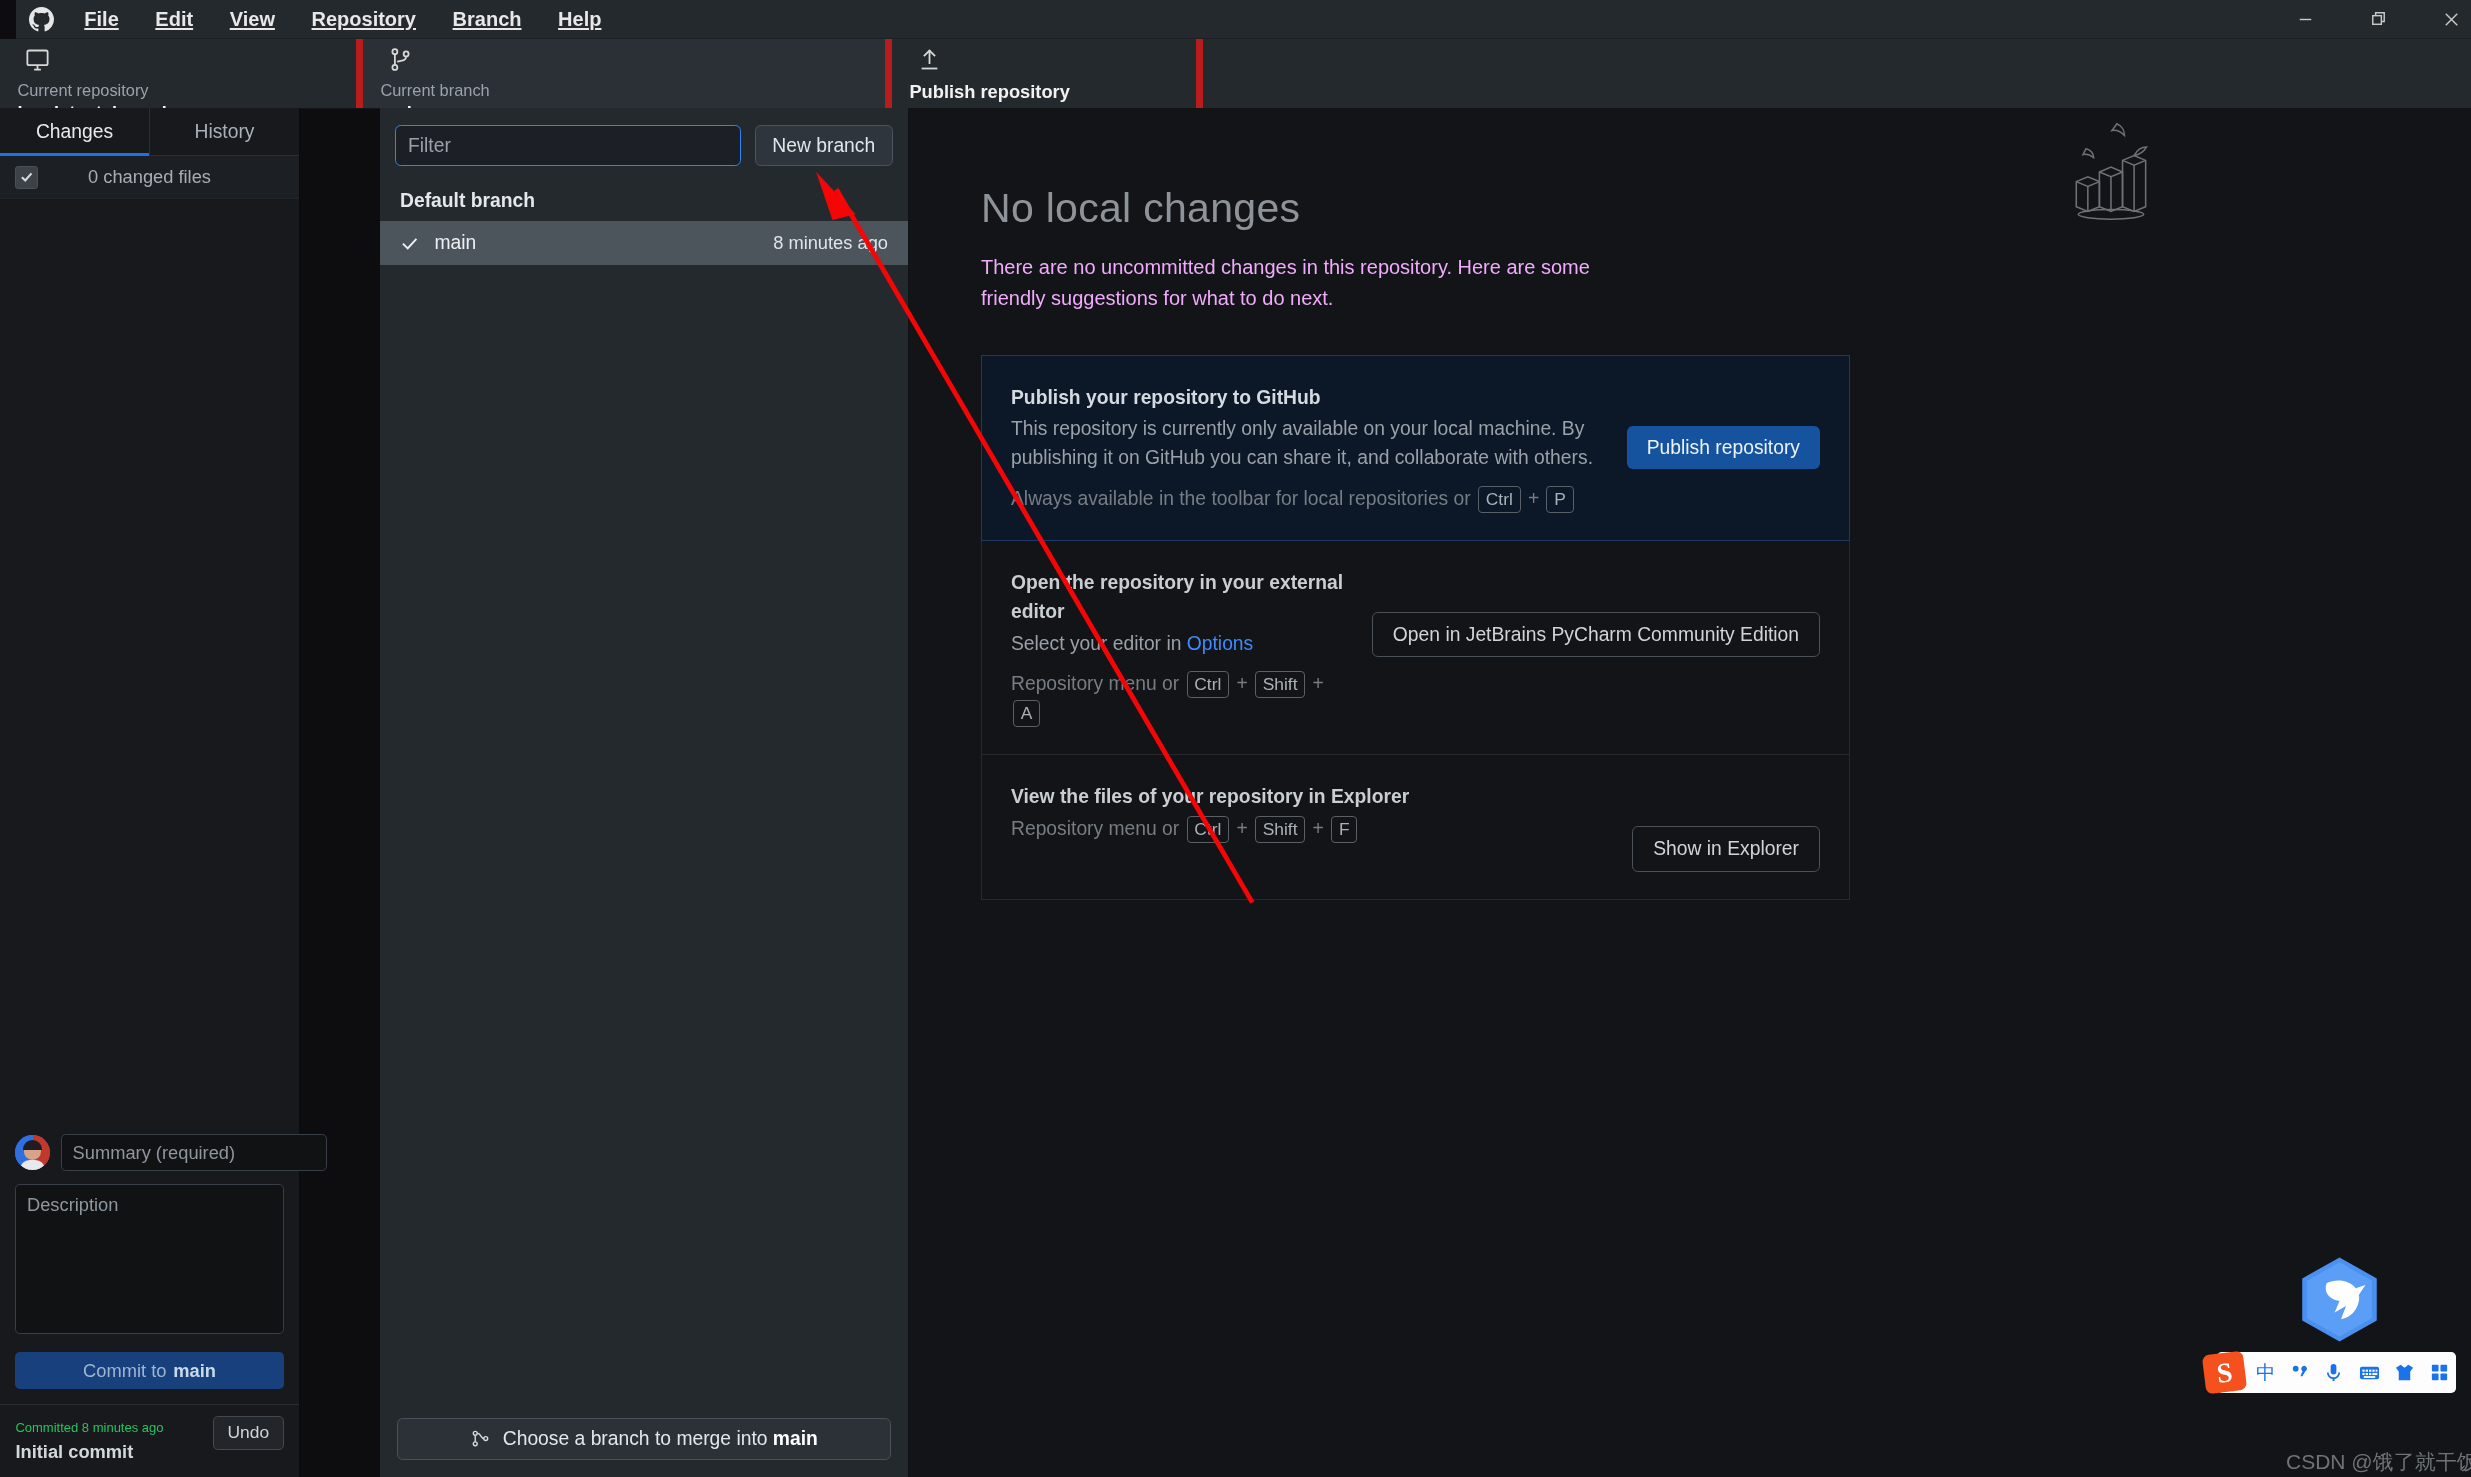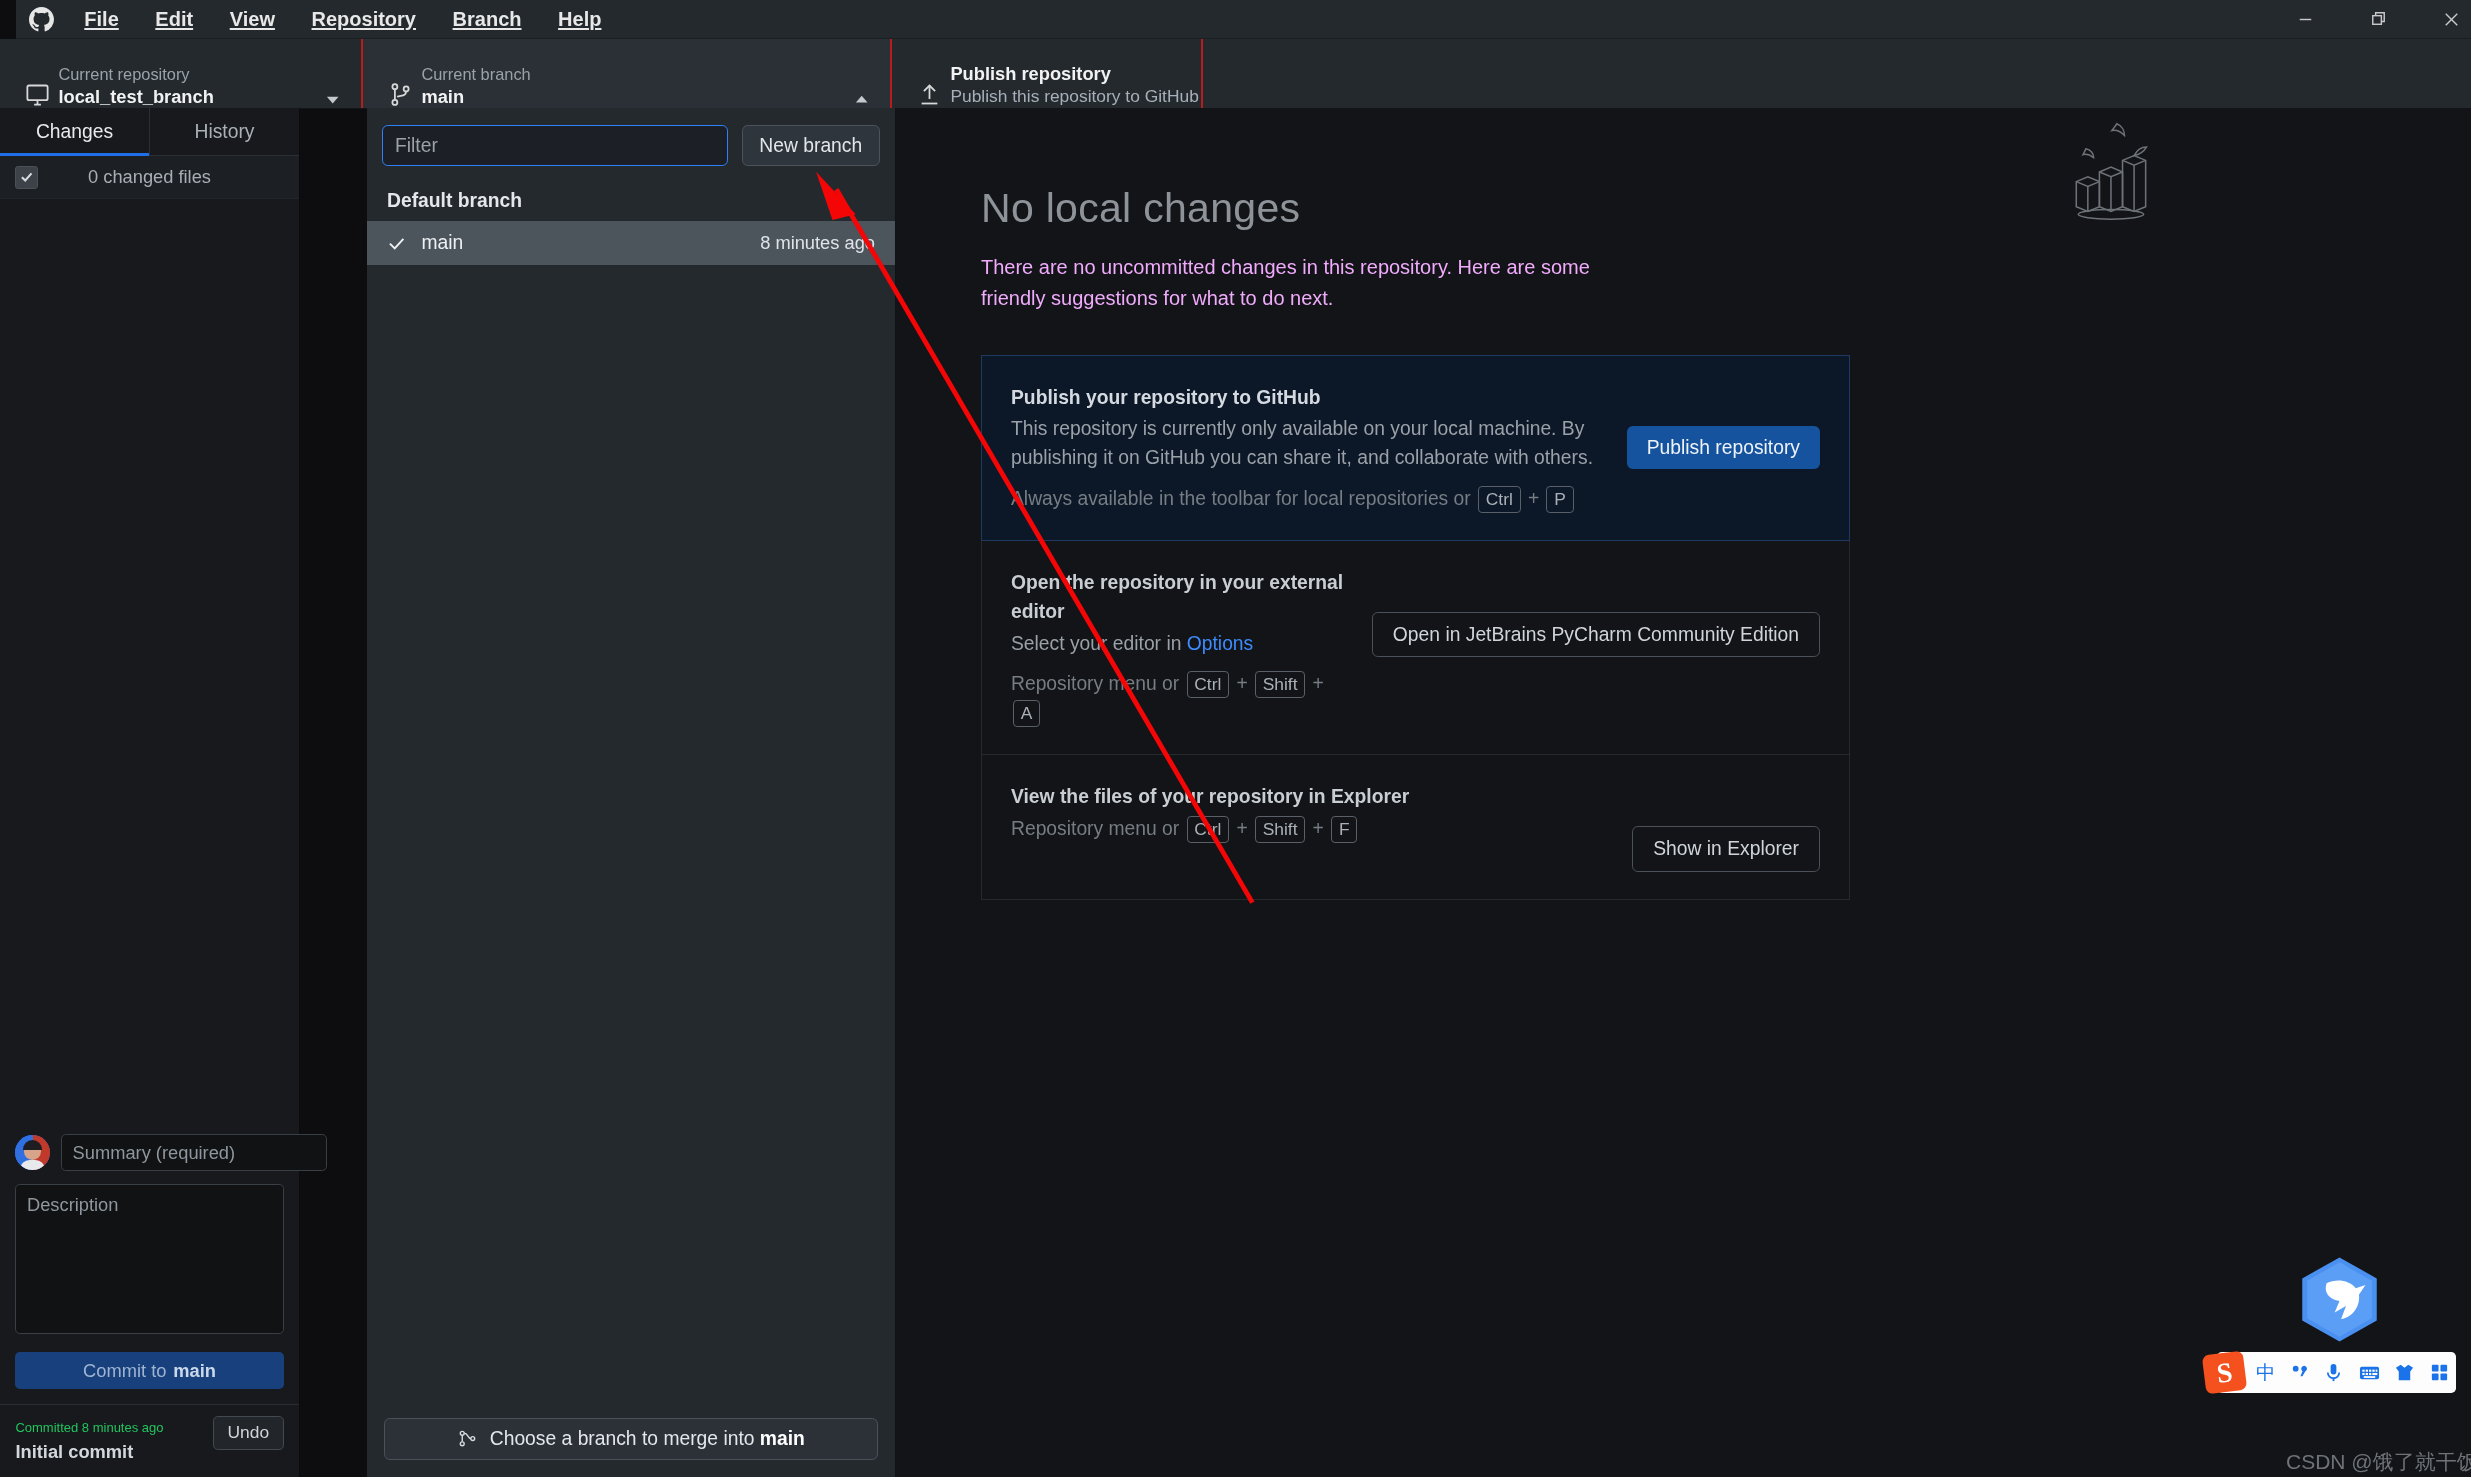--- a/index.html
+++ b/index.html
@@ -42,24 +42,25 @@
 
   
   .toolbar {
     position: absolute; left: 0; top: 39px;
     width: 2472px; height: 70px;
     background: #24292e;
     display: flex;
     border-bottom: 1px solid #141619;
   }
   .tb-cell {
-    display: flex; align-items: flex-end;
+    display: flex; align-items: flex-start;
     padding: 0 17.4px;
-    border-right: 2px solid #b91c1c;
+    border-right: 7px solid #b91c1c;
     position: relative;
+    flex-direction: column;
   }
   .tb-repo { width: 363px; }
   .tb-branch { width: 529px; background: #2b3036; }
   .tb-publish { width: 311px; }
   .tb-icon { width: 41px; display: flex; align-items: center; justify-content: center; flex: 0 0 41px; }
   .tb-icon svg { stroke: #d8d8d8; fill: none; stroke-width: 1.6; }
   .tb-text { display: flex; flex-direction: column; justify-content: center; flex: 1; min-width: 0; }
   .tb-label { font-size: 16.4px; color: #9aa2aa; line-height: 21px; white-space: nowrap; }
   .tb-value { font-size: 18.3px; color: #f2f2f2; font-weight: bold; line-height: 23px; white-space: nowrap; overflow: hidden; text-overflow: ellipsis; }
   .tb-sub { font-size: 17.4px; color: #a7b0b8; line-height: 23px; white-space: nowrap; }
@@ -158,21 +159,21 @@
   .lc-msg { font-size: 18.3px; color: #d3d8dd; font-weight: bold; line-height: 24px; }
   .undo-btn {
     padding: 5.8px 13.5px; border-radius: 4.8px;
     background: #22262b; border: 1px solid #434950;
     color: #d0d5da; font-size: 17.4px;
     font-family: "Liberation Sans", sans-serif;
   }
 
   
   .branch-panel {
-    position: absolute; left: 367px; top: 108px;
+    position: absolute; left: 380px; top: 108px;
     width: 529px; height: 1369px;
     background: #24292e;
     border-right: 1px solid #101316;
     display: flex; flex-direction: column;
     z-index: 40;
   }
   .bp-top { padding: 17.4px 15.4px 15.4px 15.4px; display: flex; gap: 13.5px; align-items: center; }
   .filter-inp {
     flex: 1; height: 41px; border-radius: 5.8px;
     background: #1c2026; border: 1px solid #2f81f7;

